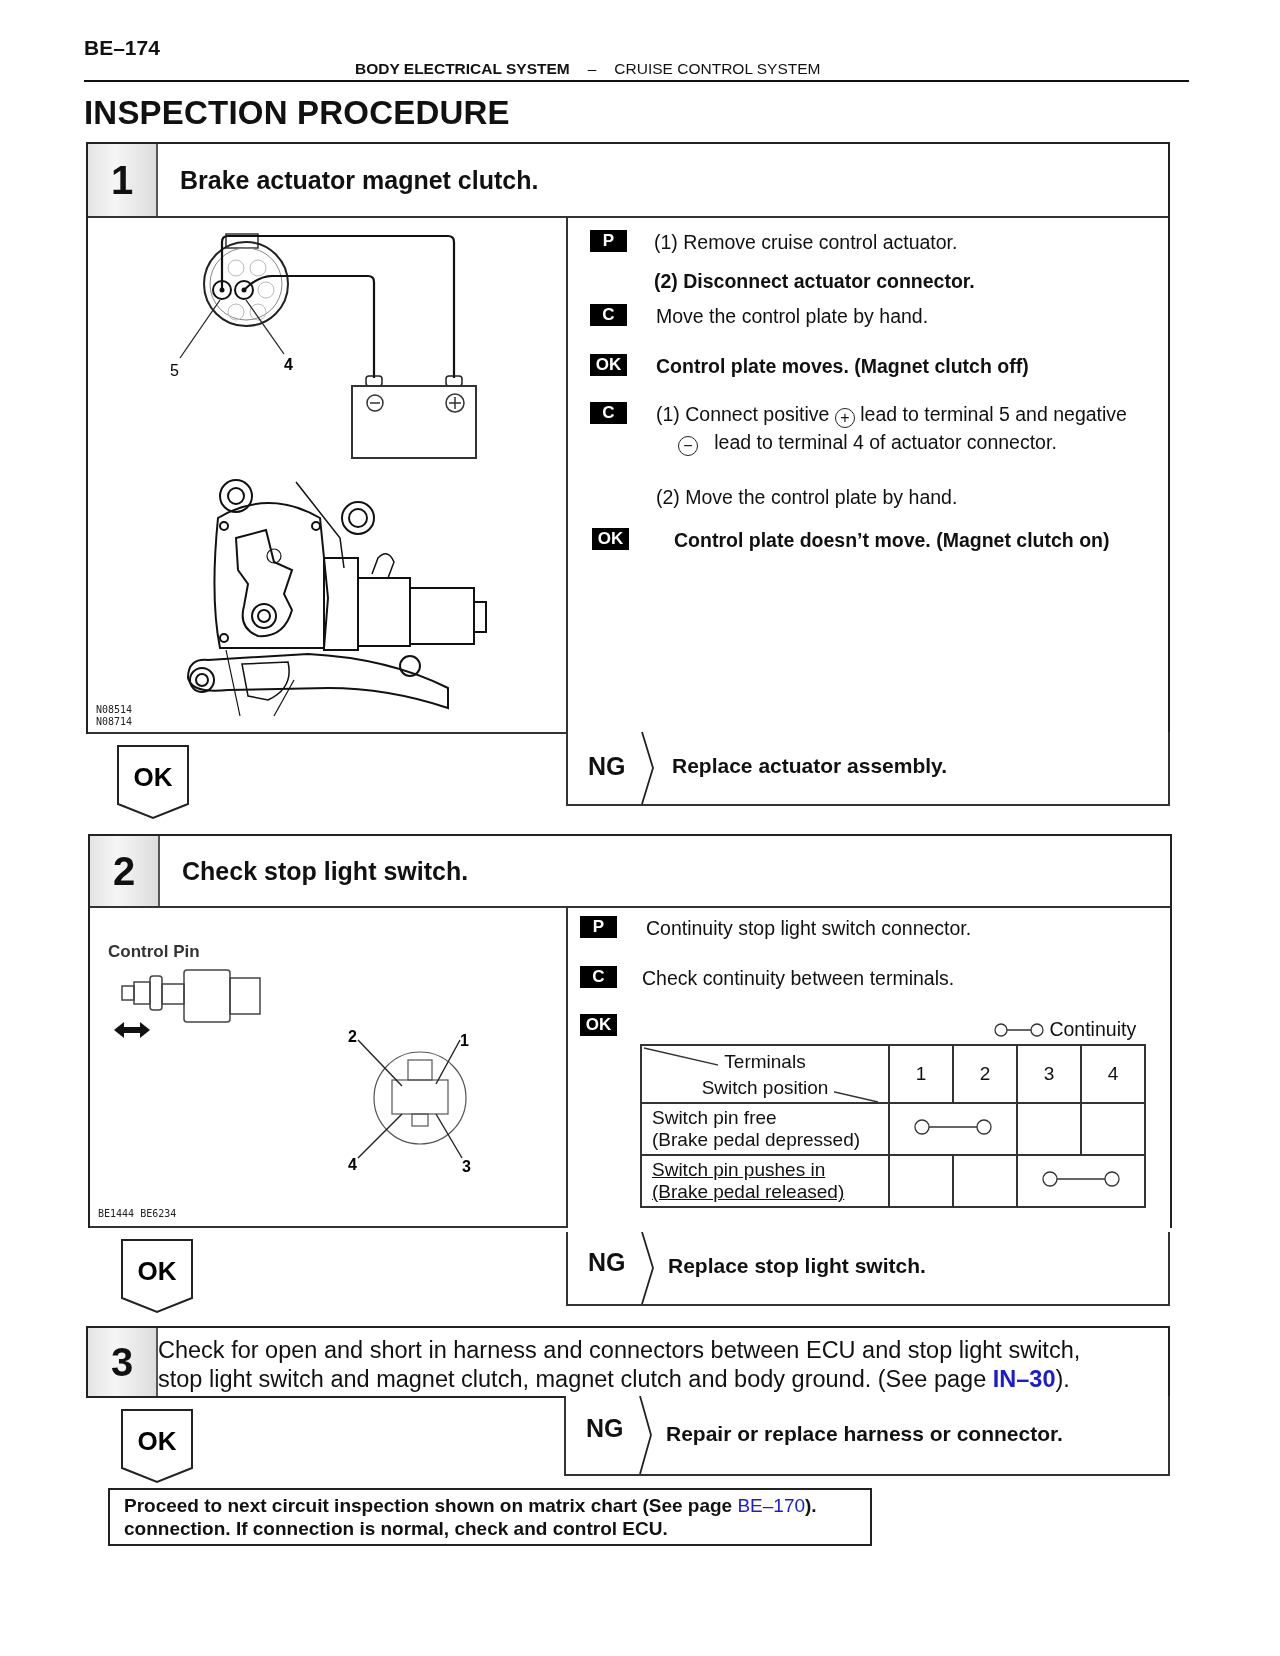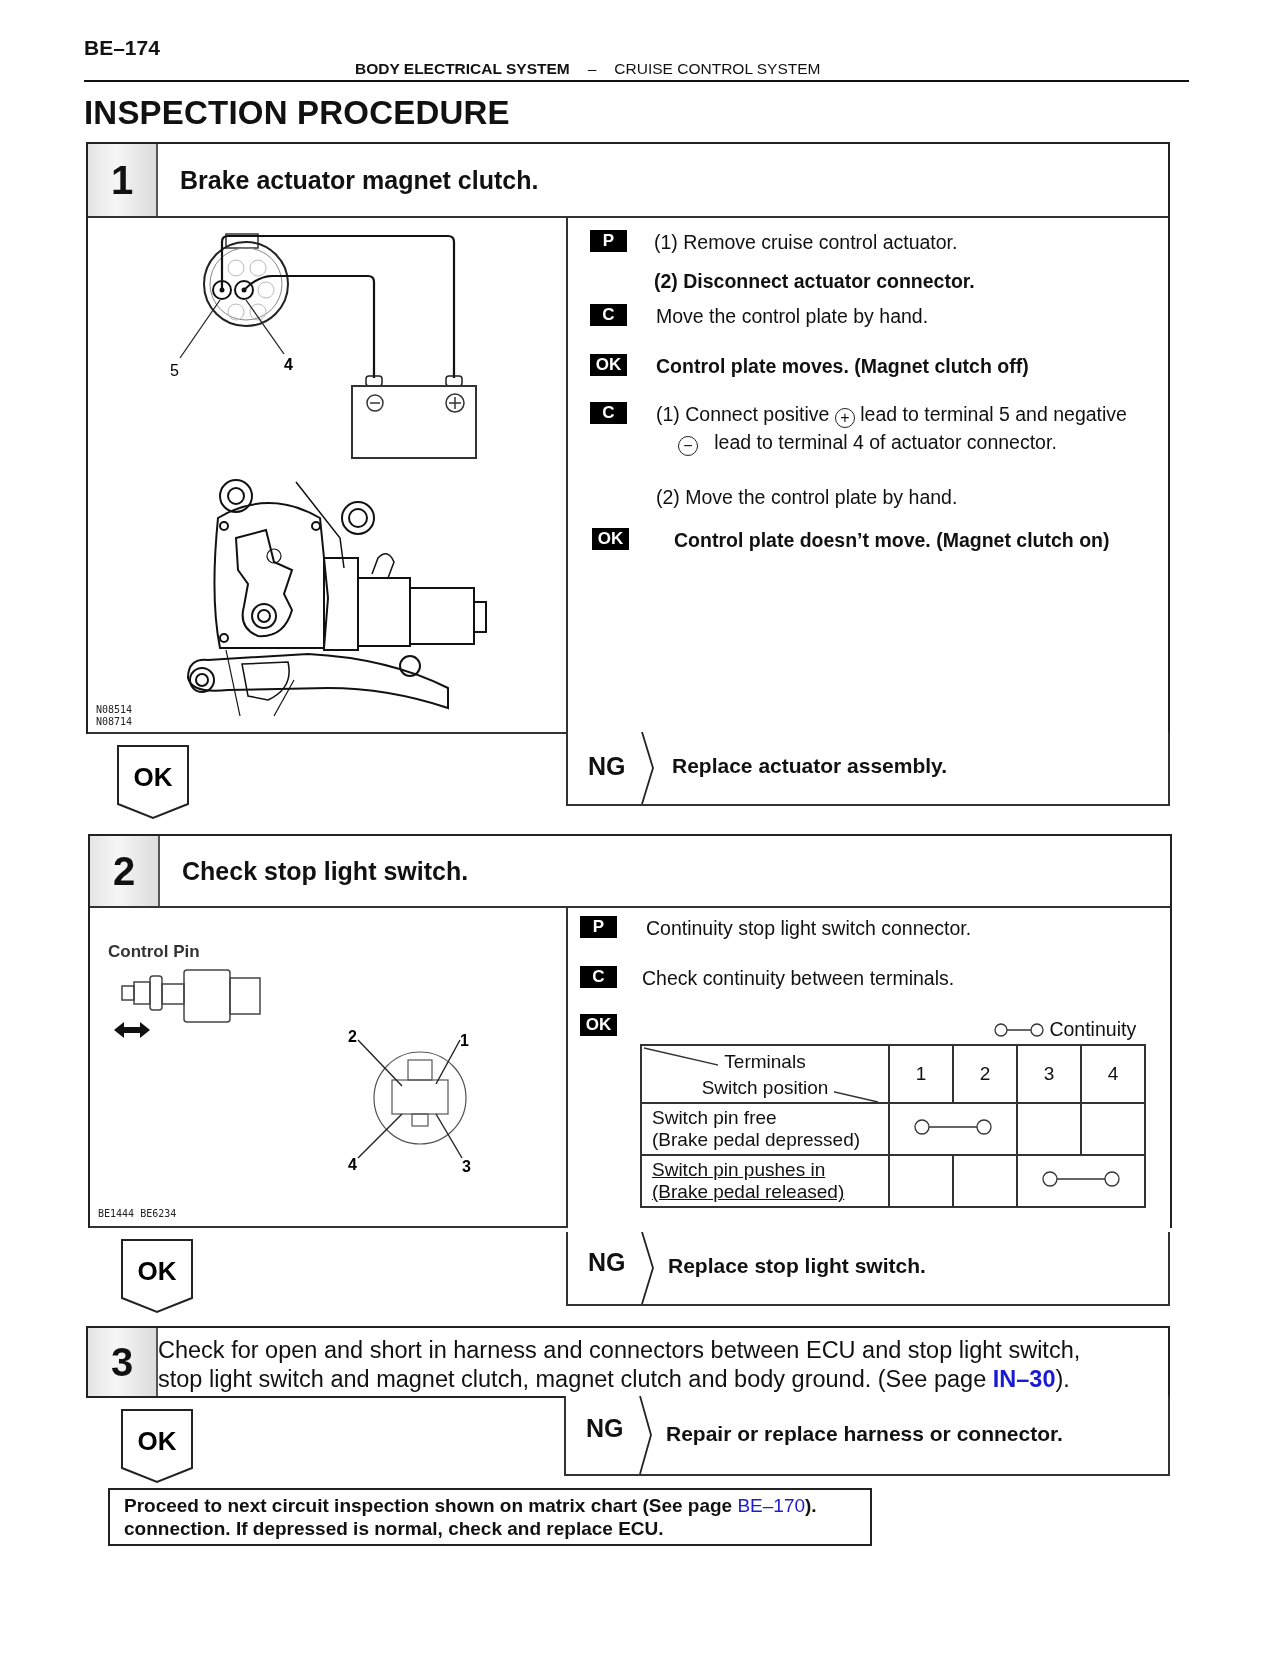--- a/index.html
+++ b/index.html
@@ -302,14 +302,14 @@
 <div class="ng-box" style="left:564px; top:1396px; width:602px; height:78px;">
   <div class="ng-label" style="top:18px;">NG</div>
   <svg class="abs" style="left:72px; top:0;" width="16" height="78">
       <path d="M2 0 L13 39 L2 78" fill="none" stroke="#222" stroke-width="1.8"></path>
     </svg>
   <div class="ng-text" style="left:100px; top:26px;">Repair or replace harness or connector.</div>
 </div>
 
 <div class="abs final">
   <div><span>Proceed to next circuit inspection shown on matrix chart (See page </span><span class="link" style="font-weight:normal;">BE–170</span><span>).</span></div>
-  <div>connection. If depressed is normal, check and replace ECU.</div>
+  <div>connection. If connection is normal, check and control ECU.</div>
 </div>
 
 </body></html>

